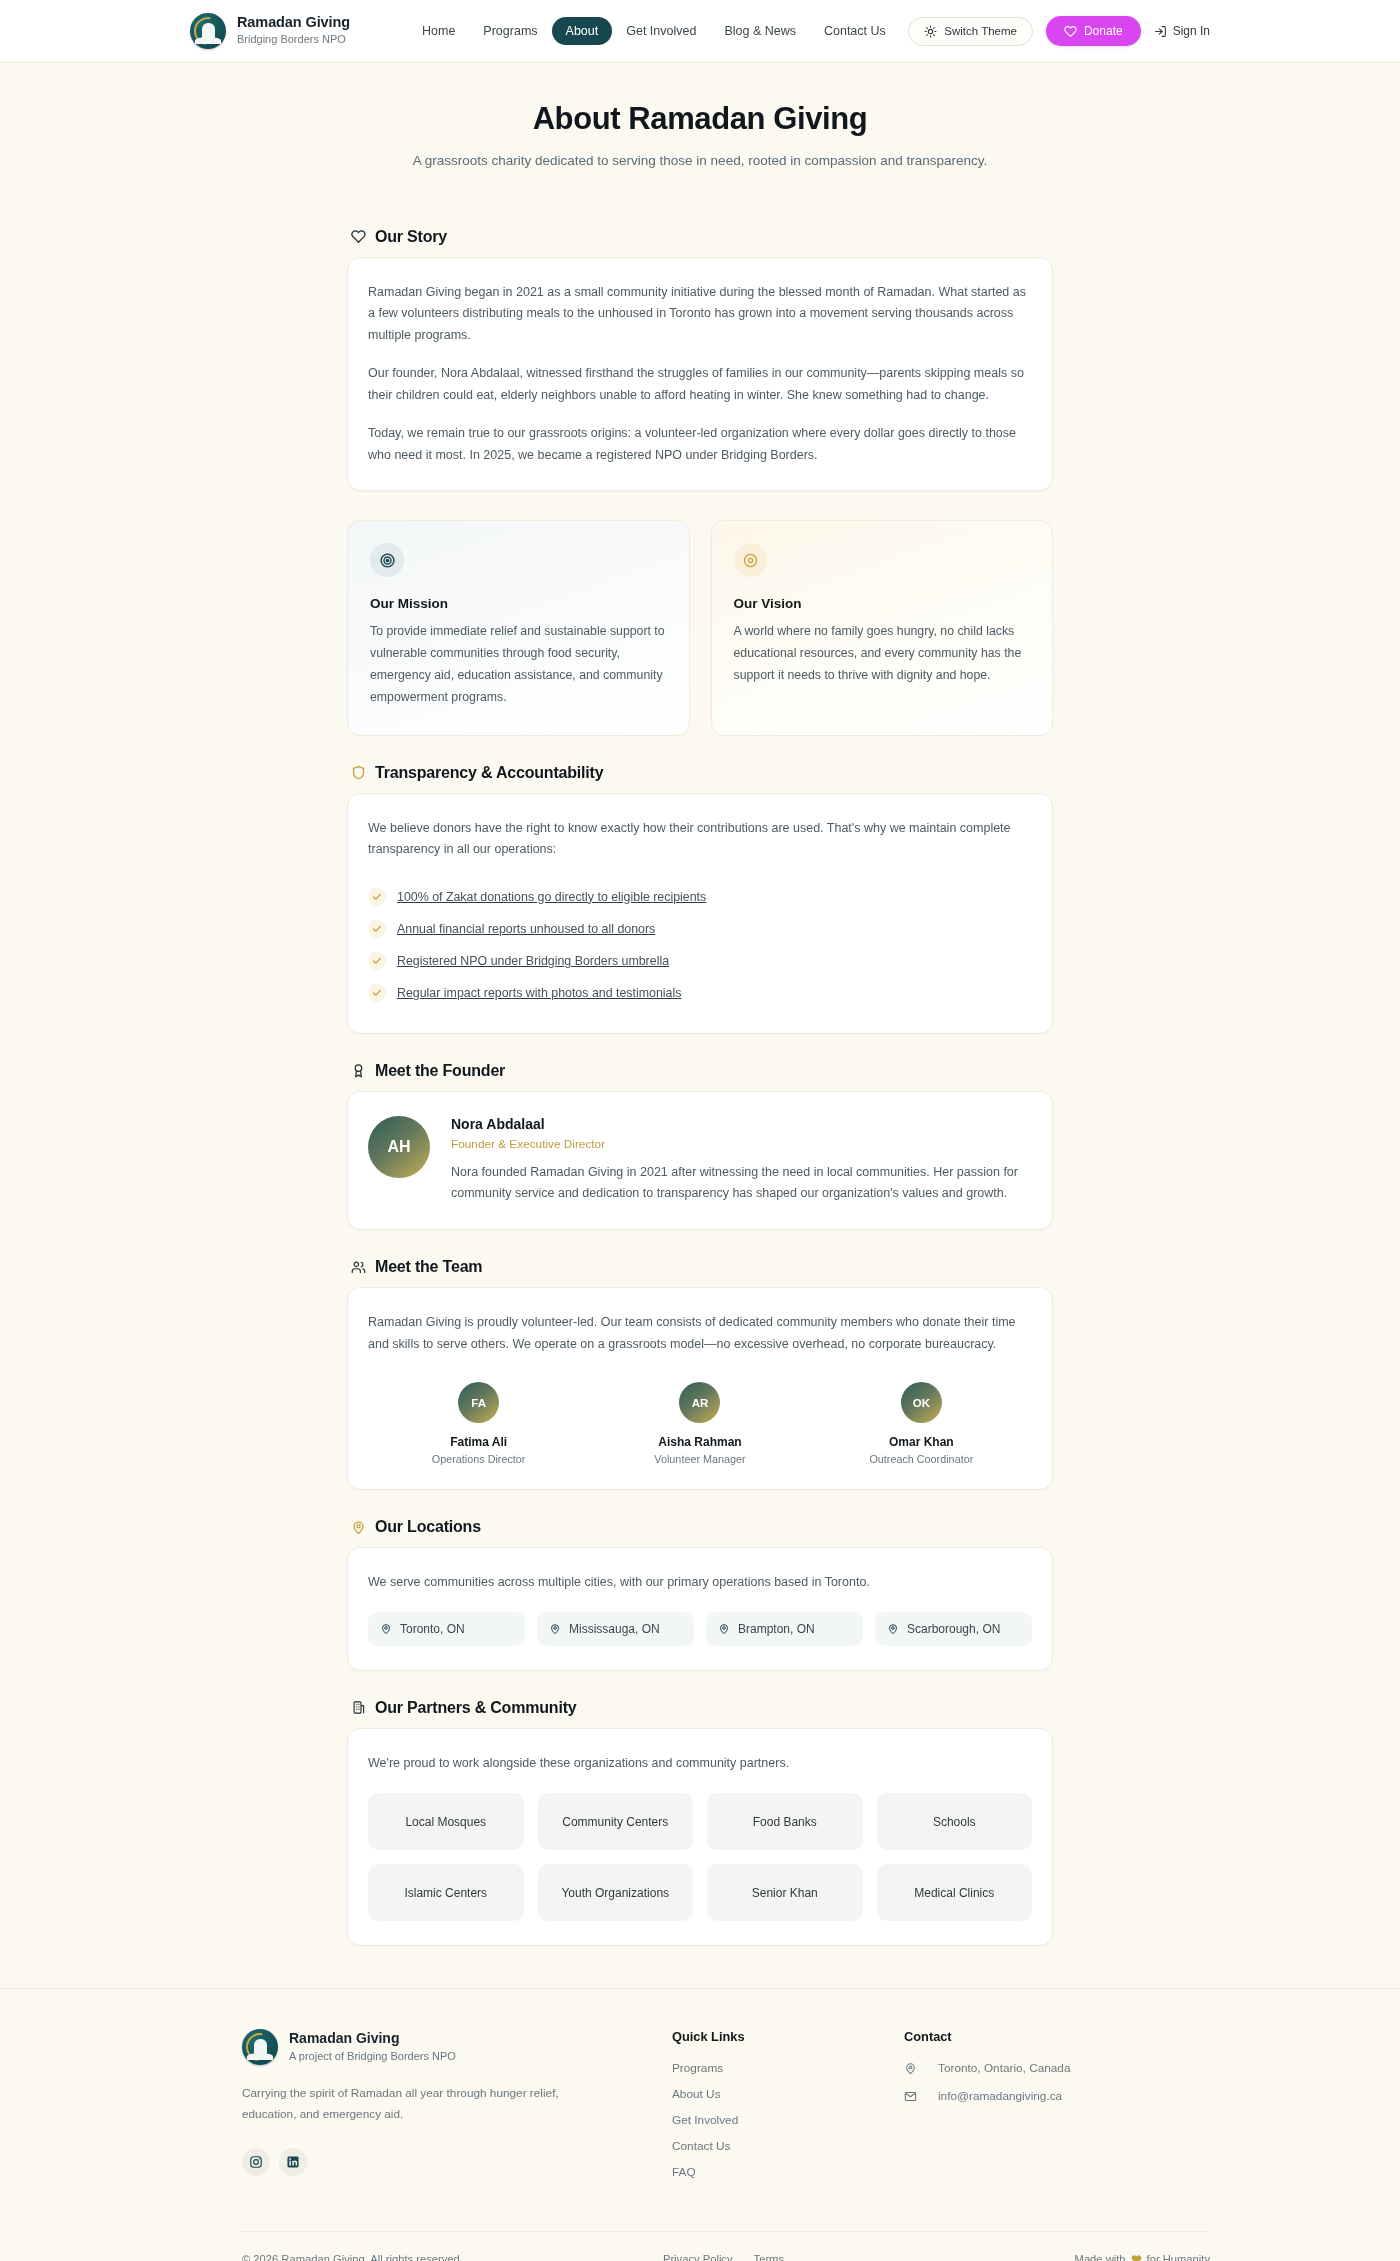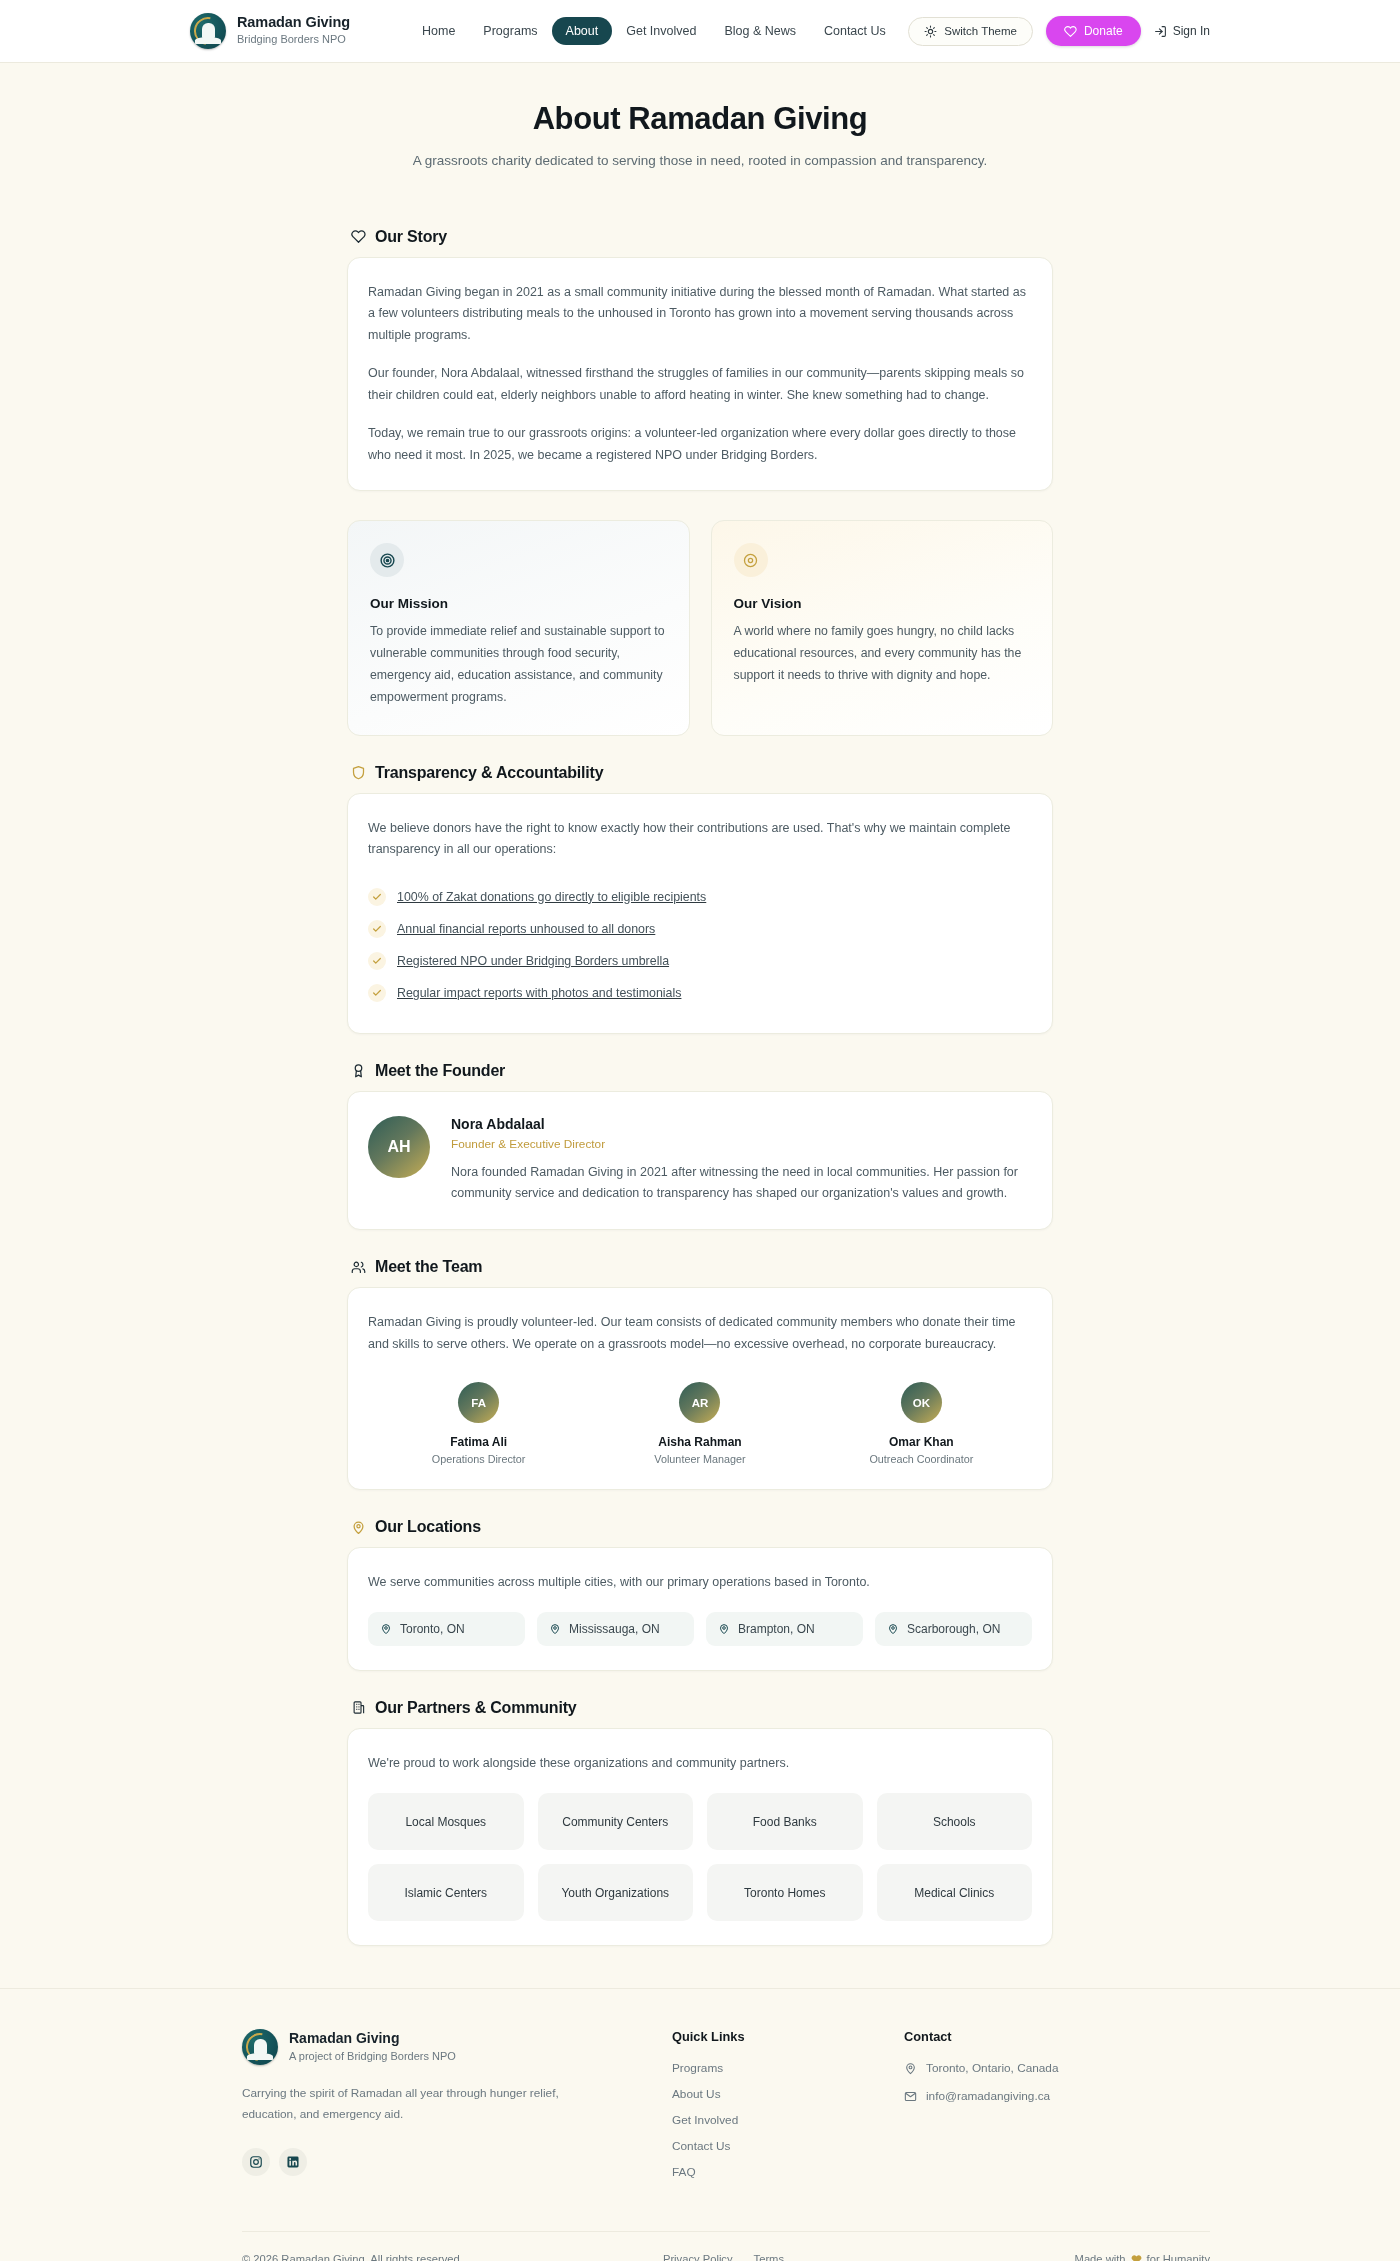--- a/index.html
+++ b/index.html
@@ -165,21 +165,21 @@
   .f-brand-row .fs { font-size: 11px; color: #6b7880; line-height:1.5; }
   .f-desc { font-size: 11.8px; line-height: 1.75; color: #6b7880; margin-top: 18px; width: 330px;}
   .f-social { display: flex; gap: 9px; margin-top: 24px; }
   .f-social .s {
     width: 28px; height: 28px; border-radius: 50%; background: #efeee5;
     display: flex; align-items: center; justify-content: center;
   }
   .f-col { width: 232px; }
   .f-col h4 { font-size: 12.8px; font-weight: bold; color: #11181d; margin-bottom: 17px; }
   .f-col a { display: block; font-size: 11.8px; color: #6b7880; text-decoration: none; margin-bottom: 12px; }
-  .f-contact .ci { display: flex; align-items: center; gap: 9px; font-size: 11.8px; color: #6b7880; margin-bottom: 14px; text-align: right; }
+  .f-contact .ci { display: flex; align-items: center; gap: 21px; font-size: 11.8px; color: #6b7880; margin-bottom: 14px; text-align: right; }
 
   .f-bottom {
     margin-top: 40px; border-top: 1px solid #edebdf;
     padding: 21px 0 24px; display: flex; align-items: center;
     font-size: 11.2px; color: #6b7880;
   }
   .f-bottom .legal { display: flex; gap: 21px; margin-left: 200px; }
   .f-bottom .legal a { color: #6b7880; text-decoration: none; }
   .f-bottom .made { margin-left: auto; display: flex; align-items: center; gap: 5px; }
   svg { display: block; }
@@ -446,21 +446,21 @@
     </div>
     <div class="card">
       <p>We're proud to work alongside these organizations and community partners.</p>
       <div class="part-grid">
         <div class="part-card">Local Mosques</div>
         <div class="part-card">Community Centers</div>
         <div class="part-card">Food Banks</div>
         <div class="part-card">Schools</div>
         <div class="part-card">Islamic Centers</div>
         <div class="part-card">Youth Organizations</div>
-        <div class="part-card">Toronto Homes</div>
+        <div class="part-card">Senior Khan</div>
         <div class="part-card">Medical Clinics</div>
       </div>
     </div>
   </div>
 
   <div class="footer">
     <div class="f-cols">
       <div class="f-brand">
         <div class="f-brand-row">
           <div class="brand-logo">

